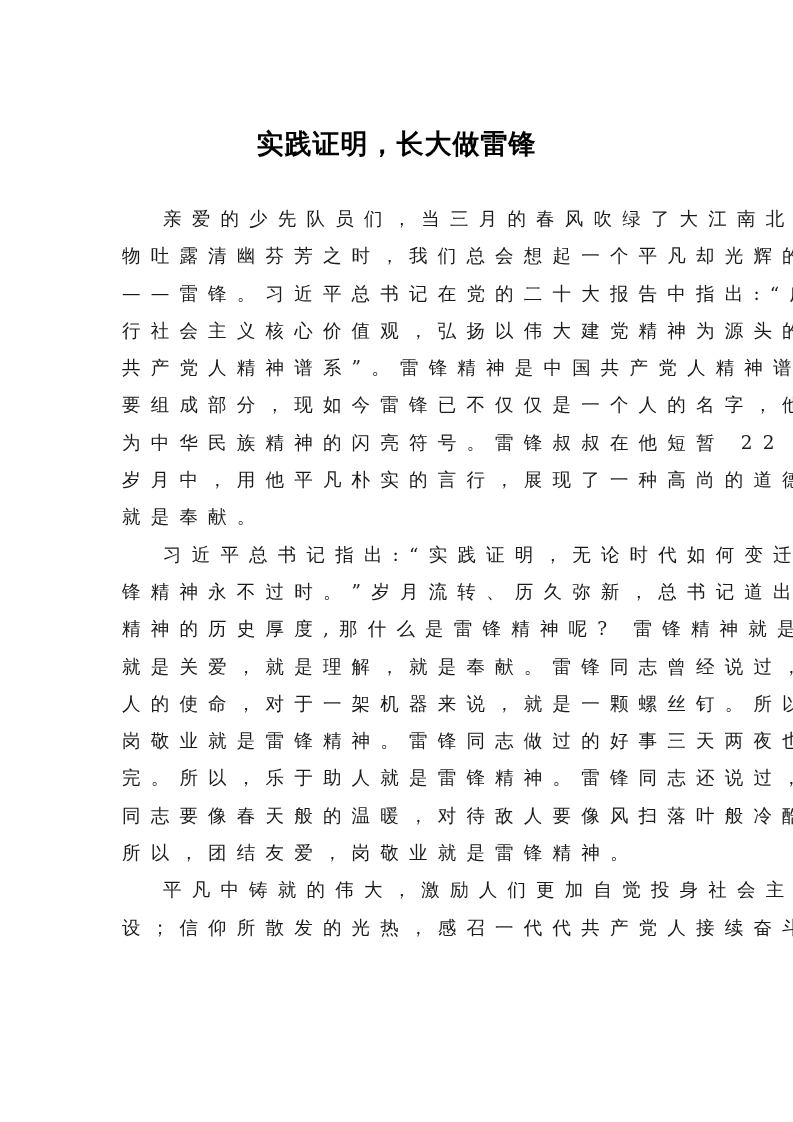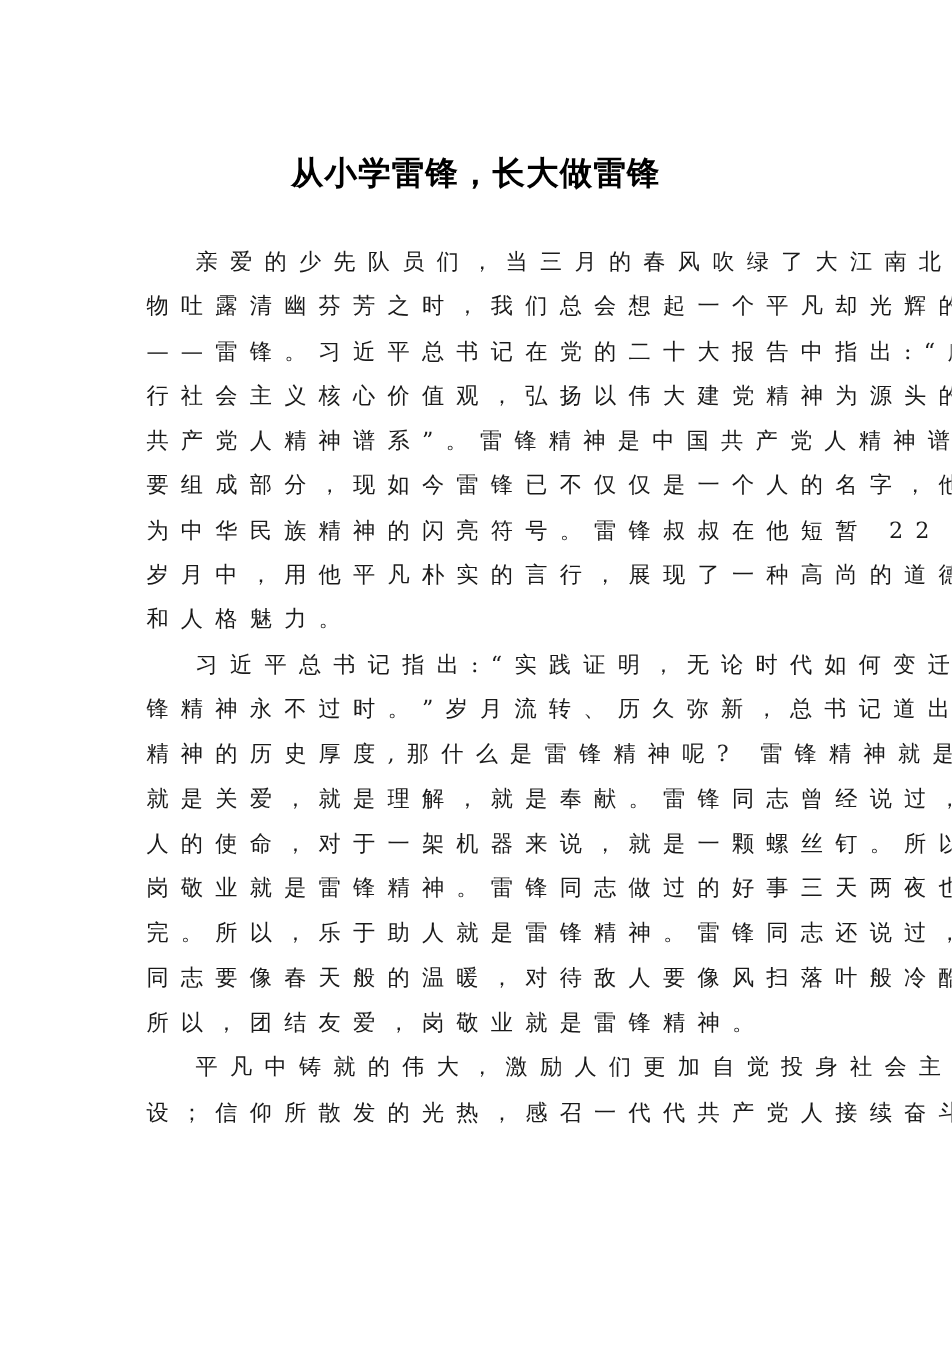--- a/index.html
+++ b/index.html
@@ -11,31 +11,31 @@
            font-size: 27px; letter-spacing: 1px; color: #000; }
   .body { position: absolute; left: 122px; top: 200px; width: 552px; }
   .line { height: 37.3px; line-height: 37.3px; font-size: 18.5px; white-space: nowrap;
           letter-spacing: 10.2px; color: #1a1a1a; }
   .line.indent { padding-left: 41px; }
 </style>
 </head>
 <body>
 
 <div class="page">
-  <div class="title">从小学雷锋，长大做雷锋</div>
+  <div class="title">实践证明，长大做雷锋</div>
   <div class="body">
     <div class="line indent">亲爱的少先队员们，当三月的春风吹绿了大江南北，万</div>
     <div class="line">物吐露清幽芬芳之时，我们总会想起一个平凡却光辉的名字</div>
     <div class="line">——雷锋。习近平总书记在党的二十大报告中指出:“广泛践</div>
     <div class="line">行社会主义核心价值观，弘扬以伟大建党精神为源头的中国</div>
     <div class="line">共产党人精神谱系”。雷锋精神是中国共产党人精神谱系的重</div>
     <div class="line">要组成部分，现如今雷锋已不仅仅是一个人的名字，他已成</div>
     <div class="line">为中华民族精神的闪亮符号。雷锋叔叔在他短暂 22 年人生</div>
     <div class="line">岁月中，用他平凡朴实的言行，展现了一种高尚的道德品质</div>
-    <div class="line">和人格魅力。</div>
+    <div class="line">就是奉献。</div>
     <div class="line indent">习近平总书记指出:“实践证明，无论时代如何变迁，雷</div>
     <div class="line">锋精神永不过时。”岁月流转、历久弥新，总书记道出了雷锋</div>
     <div class="line">精神的历史厚度,那什么是雷锋精神呢? 雷锋精神就是无私，</div>
     <div class="line">就是关爱，就是理解，就是奉献。雷锋同志曾经说过，一个</div>
     <div class="line">人的使命，对于一架机器来说，就是一颗螺丝钉。所以，爱</div>
     <div class="line">岗敬业就是雷锋精神。雷锋同志做过的好事三天两夜也说不</div>
     <div class="line">完。所以，乐于助人就是雷锋精神。雷锋同志还说过，对待</div>
     <div class="line">同志要像春天般的温暖，对待敌人要像风扫落叶般冷酷无情，</div>
     <div class="line">所以，团结友爱，岗敬业就是雷锋精神。</div>
     <div class="line indent">平凡中铸就的伟大，激励人们更加自觉投身社会主义建</div>

